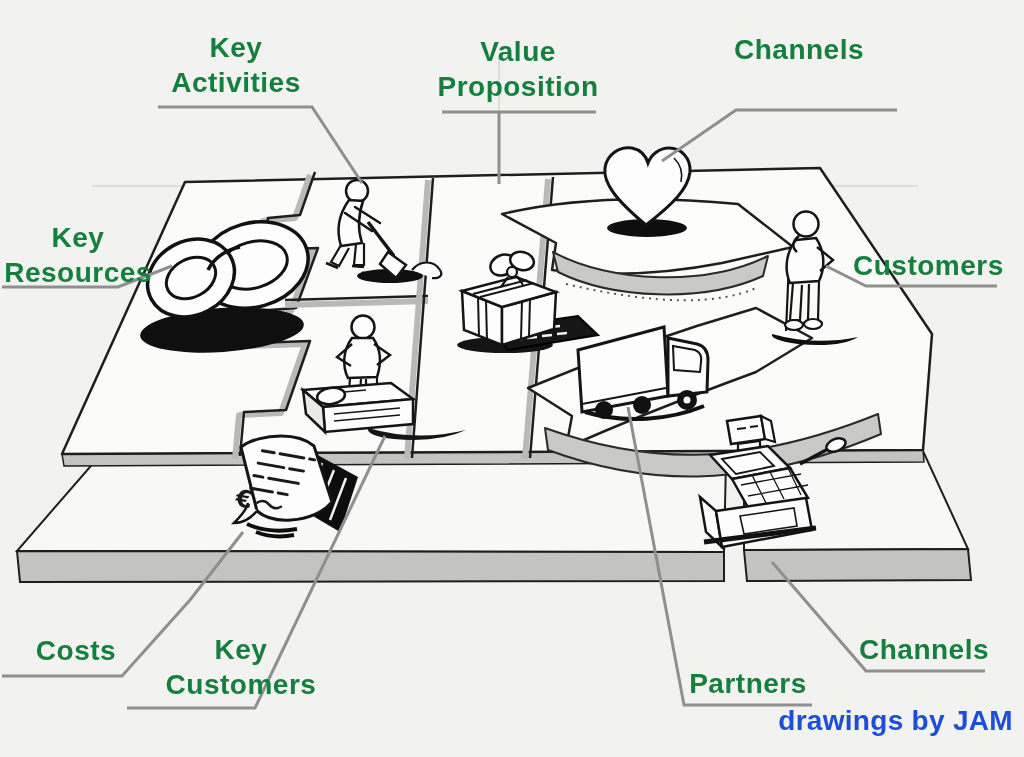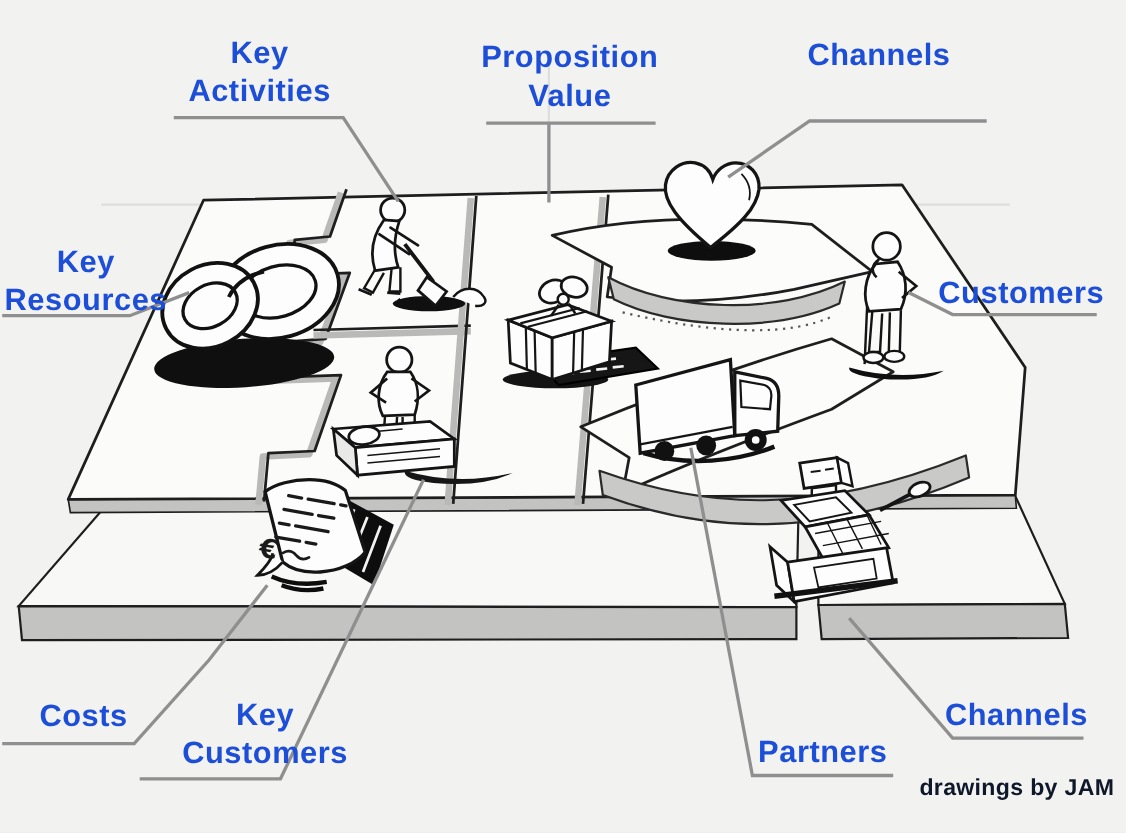--- a/index.html
+++ b/index.html
@@ -8,31 +8,31 @@
     background:#f2f2f0;
     font-family:"Liberation Sans",sans-serif;
   }
   .stage svg{position:absolute;left:0;top:0;}
   .lbl{
     position:absolute;
     font-weight:bold;
     font-size:28px;
     line-height:35px;
     letter-spacing:.5px;
-    color:#1d4ed8;
+    color:#15803d;
     white-space:nowrap;
     z-index:5;
   }
   .lbl.center{transform:translateX(-50%);text-align:center;}
   .attribution{
     position:absolute;
     font-weight:bold;
-    font-size:21px;
+    font-size:28px;
     letter-spacing:.3px;
-    color:#0f172a;
+    color:#1d4ed8;
     white-space:nowrap;
     transform:translateX(-100%);
     z-index:5;
   }
 </style>
 </head>
 <body>
 
 <div class="stage">
 
@@ -200,22 +200,22 @@
     <path d="M985,671 H866 L772,562"></path>
   </g>
 </svg>
 
 <div class="lbl center" style="left:236px;top:30px">
   <div>Key</div>
   <div>Activities</div>
 </div>
 
 <div class="lbl center" style="left:518px;top:34px">
+  <div>Value</div>
   <div>Proposition</div>
-  <div>Value</div>
 </div>
 
 <div class="lbl" style="left:734px;top:32px">
   <div>Channels</div>
 </div>
 
 <div class="lbl center" style="left:78px;top:220px">
   <div>Key</div>
   <div>Resources</div>
 </div>

